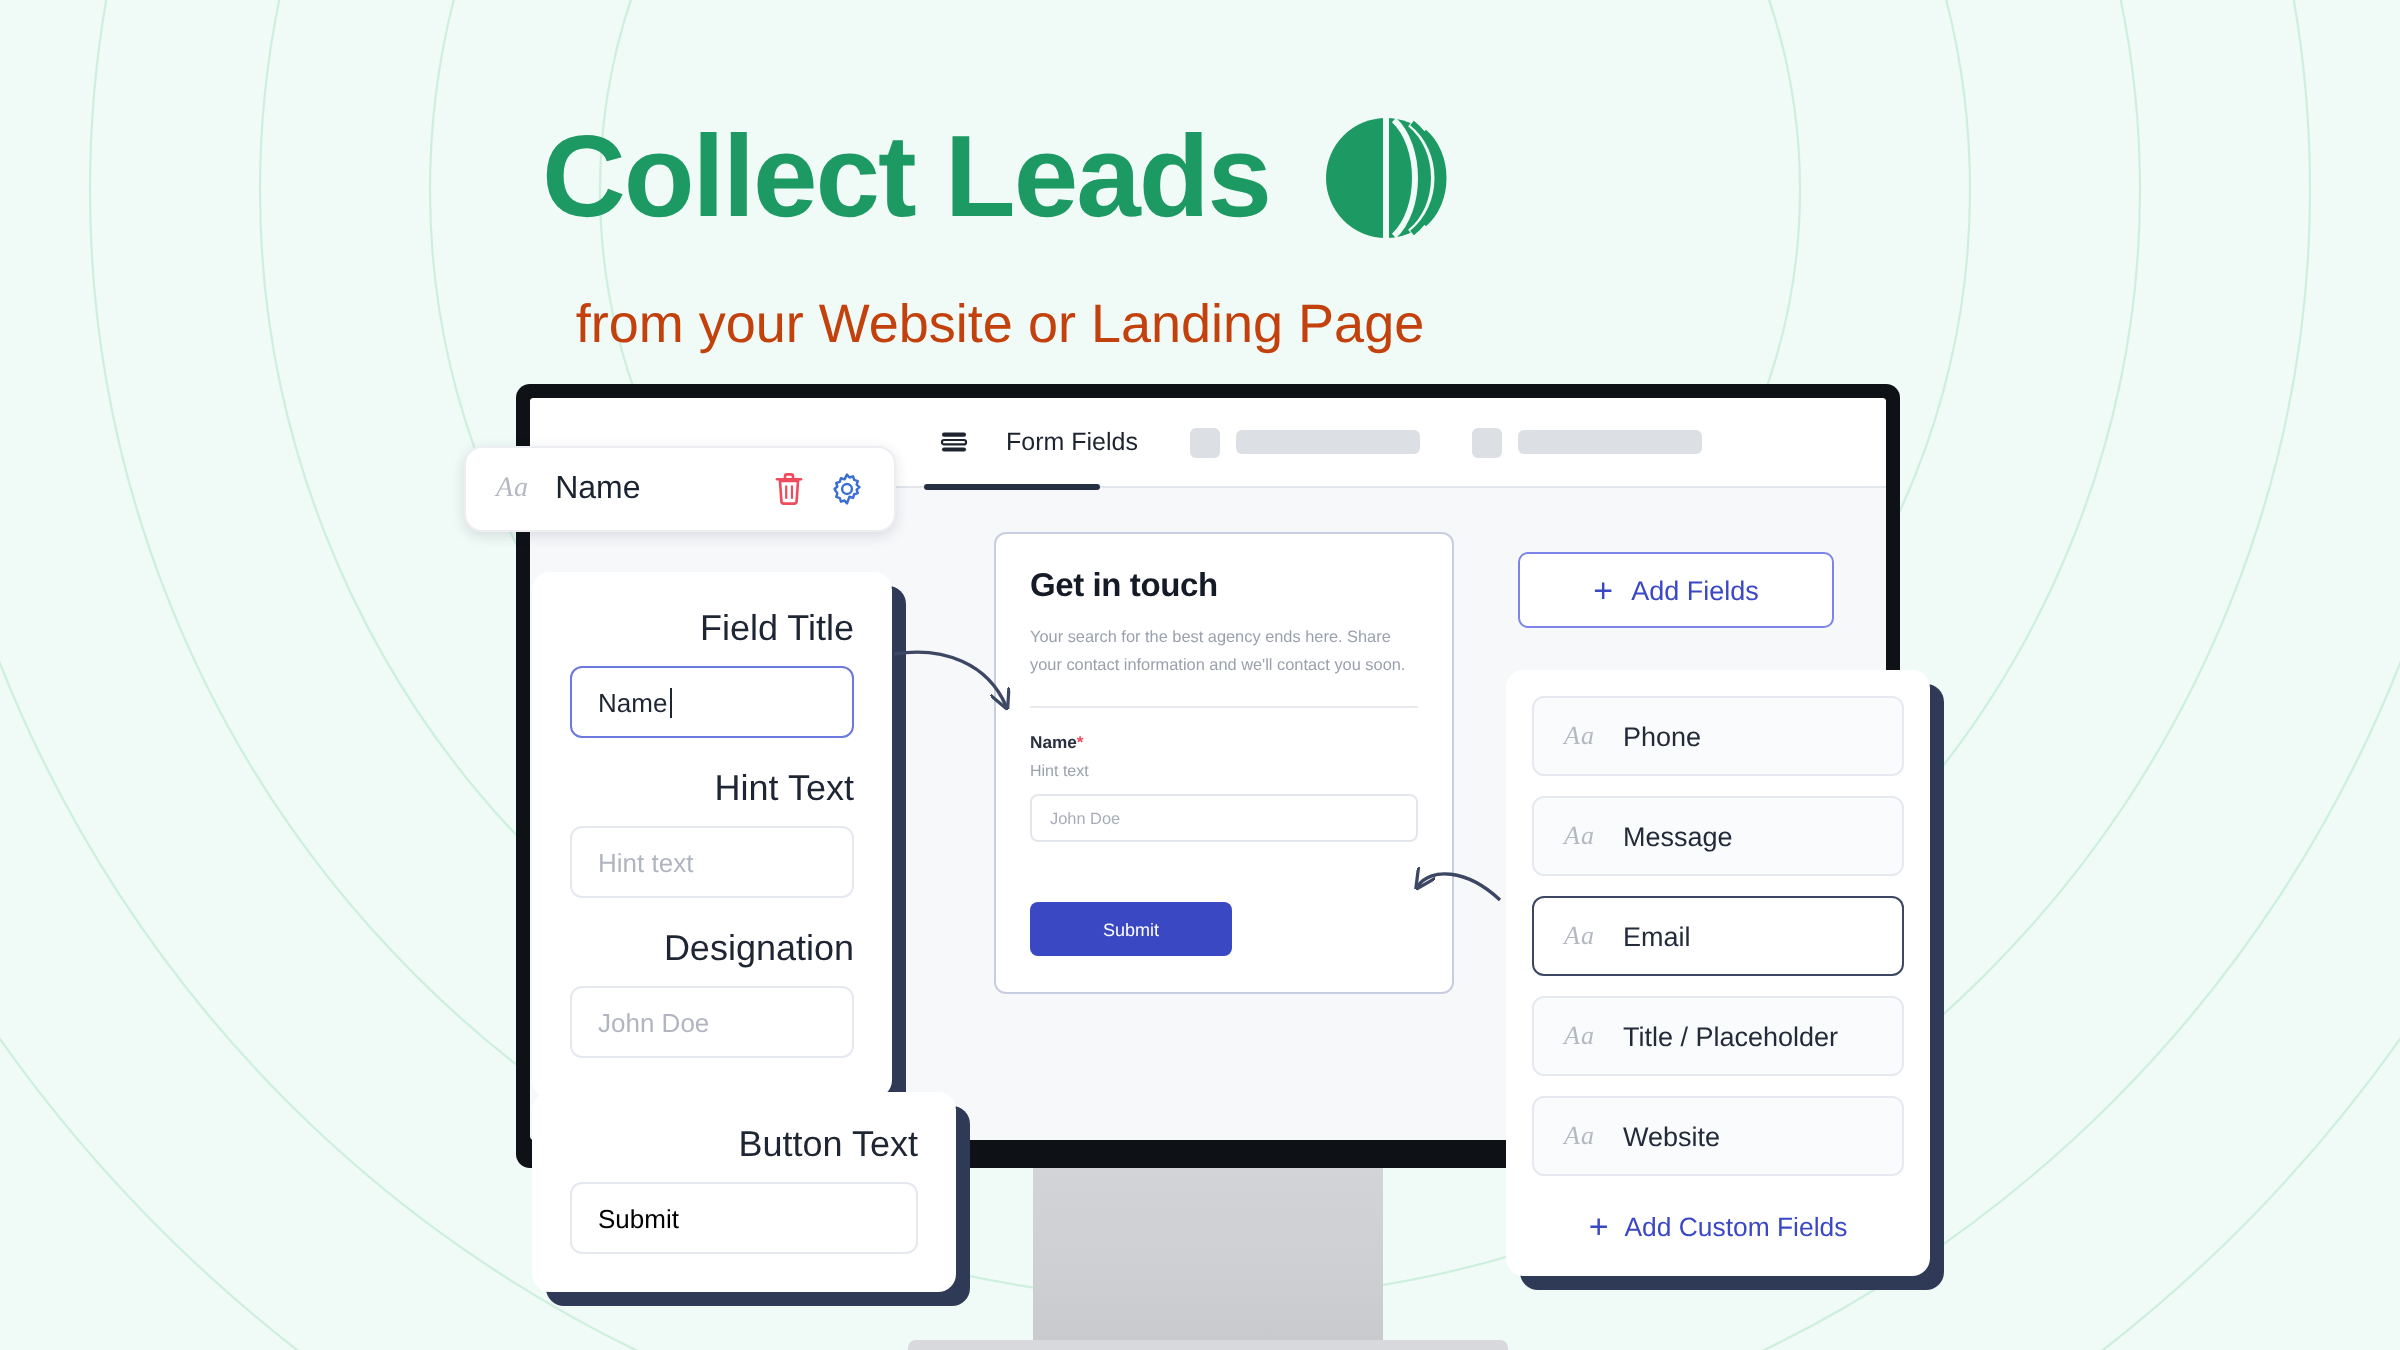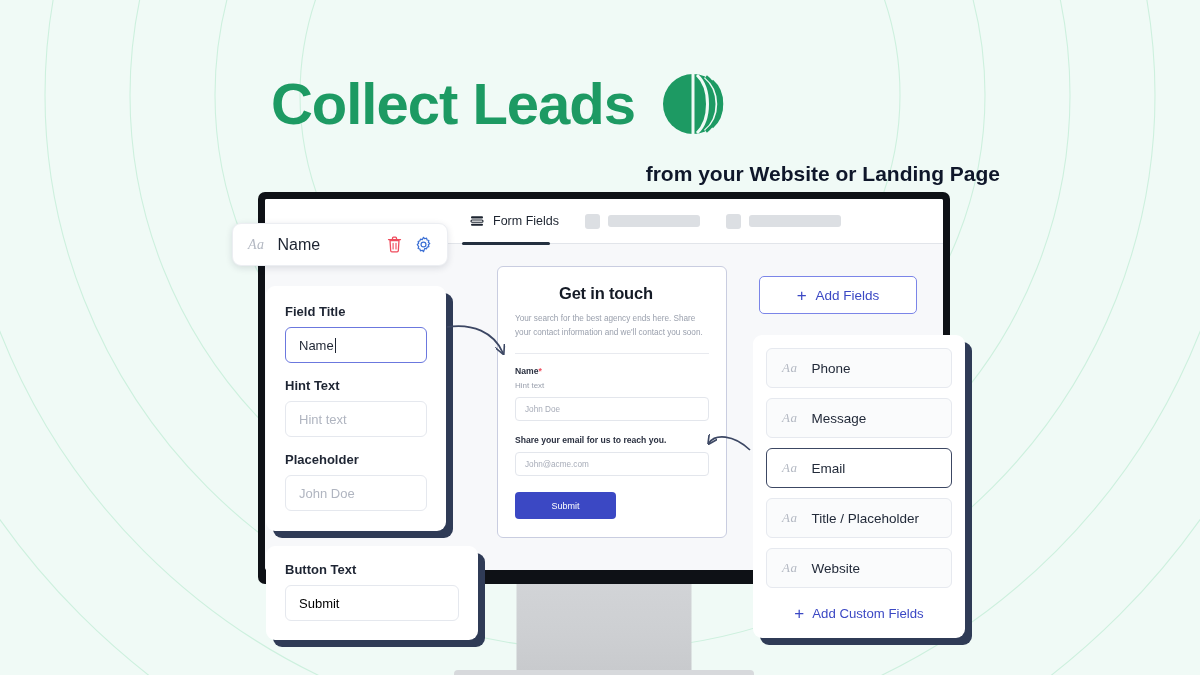--- a/index.html
+++ b/index.html
@@ -8,32 +8,32 @@
     font-family:"Liberation Sans", sans-serif;
     background:#f0faf6;
     position:relative;
   }
   #stage { position:absolute; inset:0; width:1200px; height:675px; overflow:hidden; }
 
   
   .bg-arcs { position:absolute; inset:0; z-index:0; pointer-events:none; }
 
   
-  .header { position:absolute; top:16px; left:0; width:1000px; z-index:3; text-align:right; }
+  .header { position:absolute; top:1px; left:0; width:1000px; z-index:3; text-align:center; }
   .title-row {
     display:flex; align-items:center; justify-content:center; gap:22px;
     margin-top:52px;
   }
   .title-text {
     font-size:58px; font-weight:bold; color:#1d9a63; letter-spacing:-1px;
     line-height:1;
   }
   .logo-mark { display:block; }
   .subtitle {
-    margin-top:22px; font-size:21px; font-weight:bold; color:#0f172a;
+    margin-top:22px; font-size:27px; font-weight:normal; color:#c2410c;
   }
 
   
   .monitor { position:absolute; left:258px; top:192px; width:692px; height:392px; z-index:2; }
   .monitor-frame {
     position:absolute; inset:0;
     background:#0e1116;
     border-radius:7px;
     padding:7px 7px 14px 7px;
   }
@@ -53,39 +53,39 @@
     position:absolute; left:50%; transform:translateX(-50%);
     top:478px; width:300px; height:12px; background:#d7d9dc; border-radius:4px;
   }
 
   
   .screen-topbar {
     height:45px; background:#ffffff; border-bottom:1px solid #e2e5ea;
     display:flex; align-items:center; padding-left:205px; gap:26px;
     position:relative;
   }
-  .tab-active { display:flex; align-items:center; gap:9px; position:relative; height:45px; }
+  .tab-active { display:flex; align-items:center; gap:19px; position:relative; height:45px; }
   .tab-active .tab-label { font-size:12.5px; color:#1d2430; font-weight:500; }
   .tab-underline {
     position:absolute; bottom:-1px; left:-8px; width:88px; height:3px;
     background:#24303f; border-radius:2px;
   }
   .tab-ghost { display:flex; align-items:center; gap:8px; }
   .ghost-sq { width:15px; height:15px; background:#dcdfe3; border-radius:3px; }
   .ghost-bar { width:92px; height:12px; background:#dcdfe3; border-radius:3px; }
 
   .screen-body { position:relative; height:calc(100% - 45px); }
 
   
   .form-card {
     position:absolute; left:232px; top:22px; width:230px;
     background:#fff; border:1px solid #c9cde0; border-radius:6px;
     padding:17px 17px 18px 17px;
   }
-  .form-title { font-size:16.5px; font-weight:bold; color:#151b26; letter-spacing:-0.2px;margin-left:44px; }
+  .form-title { font-size:16.5px; font-weight:bold; color:#151b26; letter-spacing:-0.2px; }
   .form-desc { margin-top:9px; font-size:8.2px; line-height:1.65; color:#9aa0ad; }
   .form-divider { margin:14px 0 12px 0; height:1px; background:#e8eaef; }
   .form-label { font-size:8.6px; font-weight:bold; color:#2a3040; }
   .req { color:#ef4b5c; }
   .form-hint { margin-top:5px; font-size:8px; color:#9aa0ad; }
   .form-input {
     margin-top:7px; height:24px; border:1px solid #e3e6ec; border-radius:4px;
     background:#fff; display:flex; align-items:center; padding-left:9px;
     font-size:8.2px; color:#a7acb8;
   }
@@ -118,21 +118,21 @@
     display:flex; align-items:center; padding:0 15px; gap:13px;
     box-shadow:0 2px 7px rgba(25,32,55,.13);
     border:1px solid #eceef2;
   }
   .aa-icon { font-size:14px; color:#b3b8c2; font-family:"Liberation Serif", serif; letter-spacing:.5px;font-style:italic; }
   .chip-label { font-size:16px; color:#1c2330; flex:1; }
   .icon-btn { display:flex; align-items:center; justify-content:center; }
 
   
   .field-panel { left:266px; top:286px; width:180px; padding:18px 19px 20px 19px; }
-  .panel-label { font-size:13px; font-weight:bold; color:#1e2533; }
+  .panel-label { font-size:18px; font-weight:normal; color:#1e2533;text-align:right; }
   .panel-input {
     margin-top:8px; height:36px; border:1px solid #e5e8ee; border-radius:6px;
     display:flex; align-items:center; padding-left:13px; font-size:13px;
   }
   .panel-input.focused { border:1.4px solid #6b78de; color:#1e2533; }
   .panel-input.muted { color:#b0b5c0; }
   .caret { display:inline-block; width:1px; height:15px; background:#1e2533; margin-left:1px; vertical-align:-2px; }
   .panel-field + .panel-field { margin-top:15px; }
 
   
@@ -220,24 +220,20 @@
             <div class="form-divider"></div>
 
             <div>
               <div class="form-label"><span>Name</span><span class="req">*</span></div>
               <div class="form-hint">Hint text</div>
               <div class="form-input">John Doe</div>
             </div>
 
             <div class="form-gap"></div>
 
-            <div>
-              <div class="form-label">Share your email for us to reach you.</div>
-              <div class="form-input">John@acme.com</div>
-            </div>
 
             <div class="form-submit">Submit</div>
           </div>
 
           <div class="add-fields-btn">
             <span class="plus">+</span>
             <span>Add Fields</span>
           </div>
 
         </div>
@@ -272,21 +268,21 @@
       <div class="panel-input focused">
           <span>Name</span>
           <span class="caret"></span>
         </div>
     </div>
     <div class="panel-field">
       <div class="panel-label">Hint Text</div>
       <div class="panel-input muted">Hint text</div>
     </div>
     <div class="panel-field">
-      <div class="panel-label">Placeholder</div>
+      <div class="panel-label">Designation</div>
       <div class="panel-input muted">John Doe</div>
     </div>
   </div>
 
   <div class="panel btn-panel">
     <div class="panel-label">Button Text</div>
     <div class="panel-input">Submit</div>
   </div>
 
   <div class="panel fields-panel">

